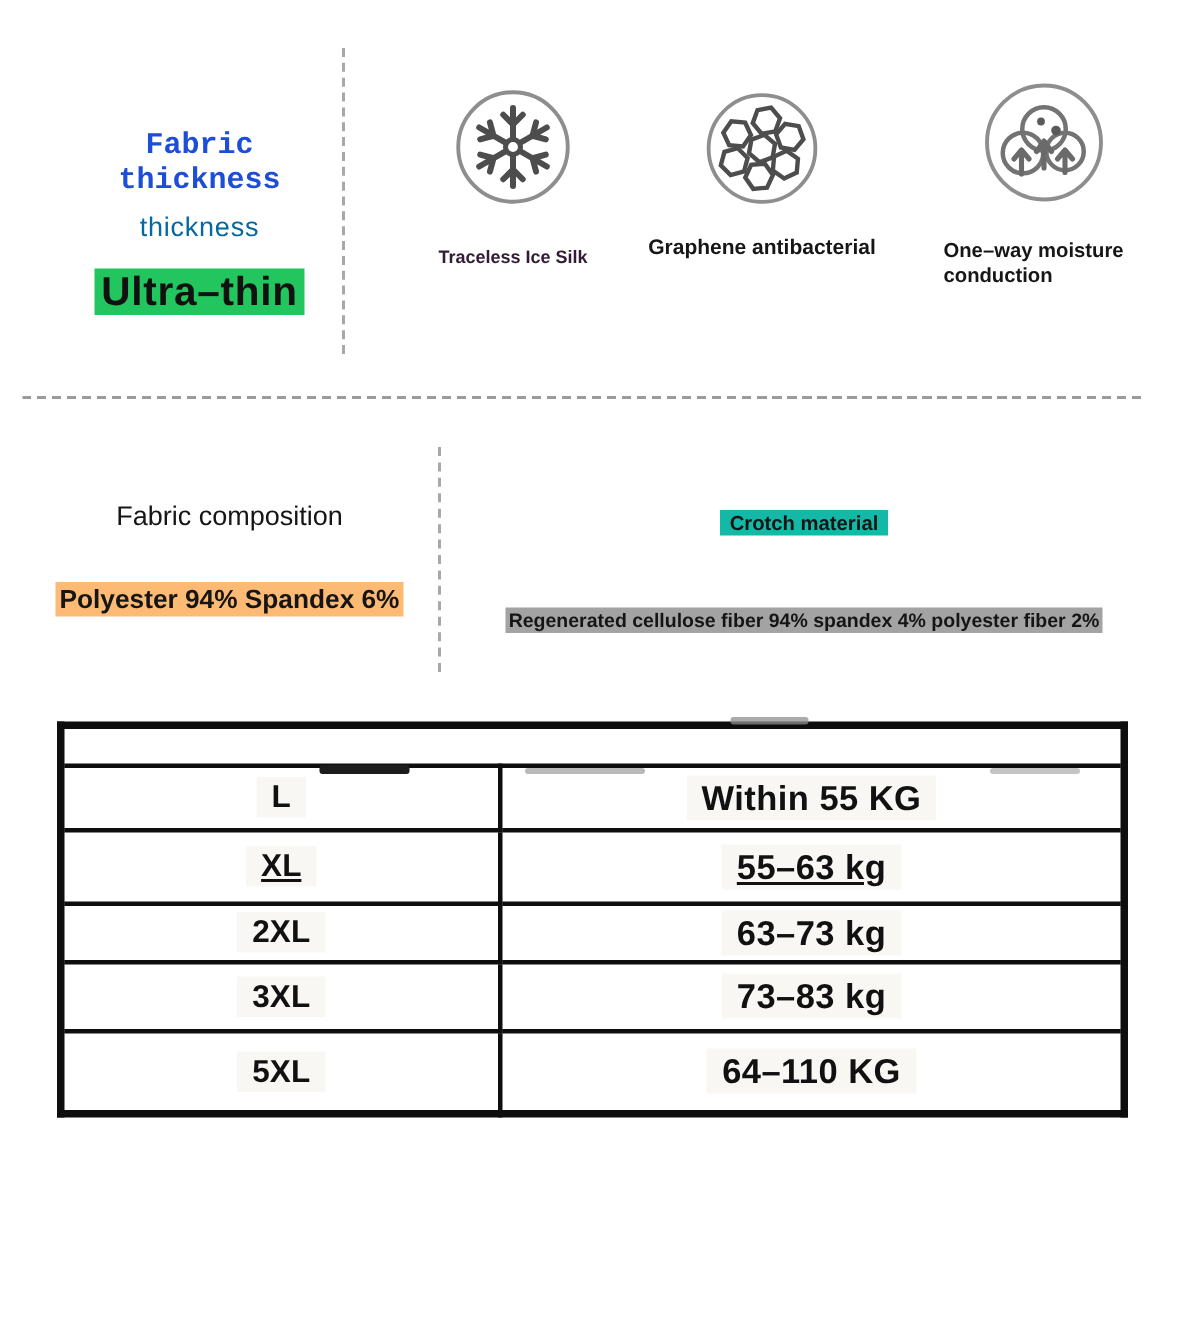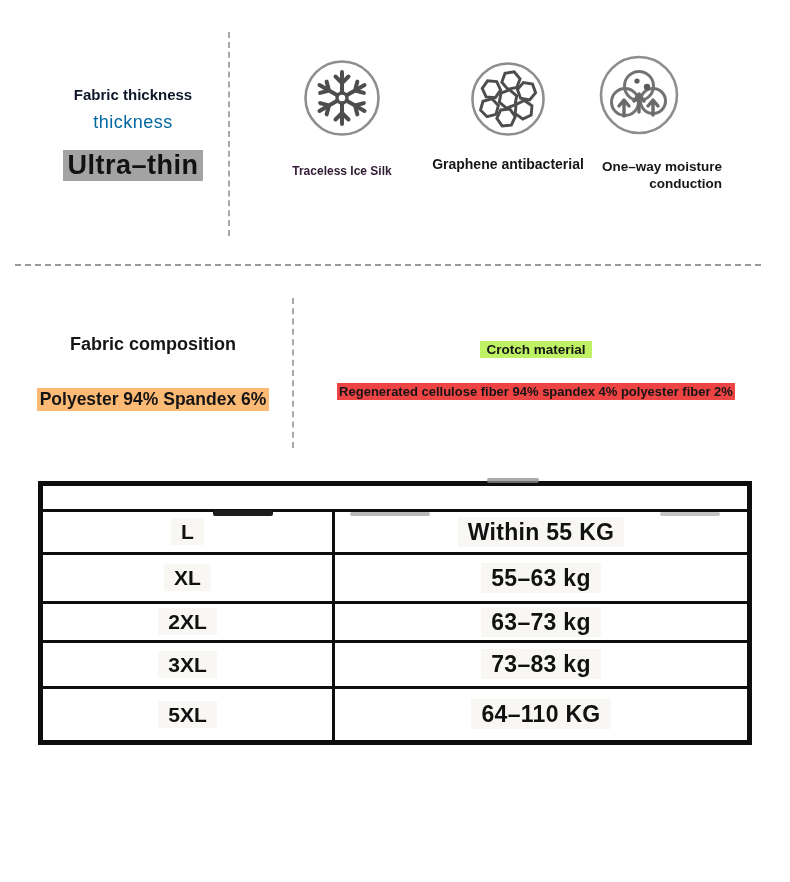--- a/index.html
+++ b/index.html
@@ -8,67 +8,67 @@
     width: 790px; height: 882px;
     font-family: "Liberation Sans", sans-serif;
     color: #151515;
     position: relative;
     overflow: hidden;
   }
   .abs { position: absolute; }
 
   
   .thickness-panel { left: 38px; top: 86px; width: 190px; text-align: center; }
-  .thickness-title { font-size: 15px; font-weight: 700; color: #0f172a; }
+  .thickness-title { font-size: 20px; font-weight: 700; color: #1d4ed8; font-family: Liberation Mono, monospace; }
   .thickness-sub   { font-size: 18px; font-weight: 400; color: #0369a1; margin-top: 9px; letter-spacing: .5px; }
   .thickness-value { font-size: 27px; font-weight: 700; color: #111; margin-top: 17px; letter-spacing: .5px;
-                     background: #a3a3a3; display: inline-block; padding: 0 4px; }
+                     background: #22c55e; display: inline-block; padding: 0 4px; }
 
   .vdash1 { left: 228px; top: 32px; height: 204px; width: 0; border-left: 2px dashed #a8a8a8; }
   .vdash2 { left: 292px; top: 298px; height: 150px; width: 0; border-left: 2px dashed #a8a8a8; }
 
   .hdash { left: 15px; top: 264px; width: 746px; height: 2px;
            background: repeating-linear-gradient(90deg, #9b9b9b 0 6px, transparent 6px 10px); }
 
   .feature { text-align: center; }
   .feature .circle-wrap { display: flex; justify-content: center; }
   .feat-1 { left: 252px; top: 58px; width: 180px; }
   .feat-2 { left: 420px; top: 60px; width: 176px; }
-  .feat-3 { left: 572px; top: 53px; width: 150px; text-align: right; }
+  .feat-3 { left: 629px; top: 53px; width: 150px; text-align: left; }
   .feat-3 .circle-wrap { justify-content: flex-start; padding-left: 25px; }
   .feat-label-1 { margin-top: 26px; font-size: 12px; font-weight: 700; color: #321b35; }
   .feat-label-2 { margin-top: 18px; font-size: 14px; font-weight: 700; color: #161616; }
   .feat-label-3 { margin-top: 22px; font-size: 13.5px; font-weight: 700; color: #161616; line-height: 1.25; }
 
   
   .composition-panel { left: 28px; top: 334px; width: 250px; text-align: center; }
-  .composition-title { font-size: 18px; font-weight: 700; }
+  .composition-title { font-size: 18px; font-weight: 400; }
   .composition-value { font-size: 17.5px; font-weight: 700; margin-top: 33px; background: #fdba74; display: inline-block; padding: 1px 3px; }
 
   .crotch-panel { left: 306px; top: 340px; width: 460px; text-align: center; }
-  .crotch-title { font-size: 13.5px; font-weight: 700; background: #bef264; display: inline-block; padding: 1px 6px; }
-  .crotch-value { font-size: 13px; font-weight: 700; margin-top: 25px; background: #ef4444; display: inline-block; padding: 1px 2px; }
+  .crotch-title { font-size: 13.5px; font-weight: 700; background: #14b8a6; display: inline-block; padding: 1px 6px; }
+  .crotch-value { font-size: 13px; font-weight: 700; margin-top: 47px; background: #a3a3a3; display: inline-block; padding: 1px 2px; }
 
   
   .size-table-wrap { left: 38px; top: 481px; width: 714px; }
   table.size-table {
     width: 714px; border-collapse: collapse; table-layout: fixed;
     border: 5px solid #0e0e0e;
   }
   table.size-table td {
     border: 3px solid #0e0e0e;
     text-align: center; vertical-align: middle;
     font-weight: 700; color: #111;
   }
   td.blank-header { height: 27px; border-bottom: 3px solid #0e0e0e; }
   col.c1 { width: 293px; }
   td.size-cell   { font-size: 21px; }
   td.weight-cell { font-size: 23px; letter-spacing: .3px; }
   tr.r-l  td { height: 43px; }
-  tr.r-xl td { height: 49px; }
+  tr.r-xl td { height: 49px; text-decoration: underline; }
   tr.r-2xl td { height: 39px; }
   tr.r-3xl td { height: 46px; }
   tr.r-4xl td { height: 49px; }
   tr.r-5xl td { height: 55px; margin-top: 42px; }
   td .hl { background: #f8f7f4; padding: 2px 10px; }
 
   .smudge { position: absolute; border-radius: 2px; }
   .smudge-1 { left: 487px; top: 478px; width: 52px; height: 5px; background: #8f8f8f; opacity: .75; }
   .smudge-2 { left: 213px; top: 510px; width: 60px; height: 6px; background: #1c1c1c; }
   .smudge-3 { left: 350px; top: 512px; width: 80px; height: 4px; background: #8a8a8a; opacity: .6; }

